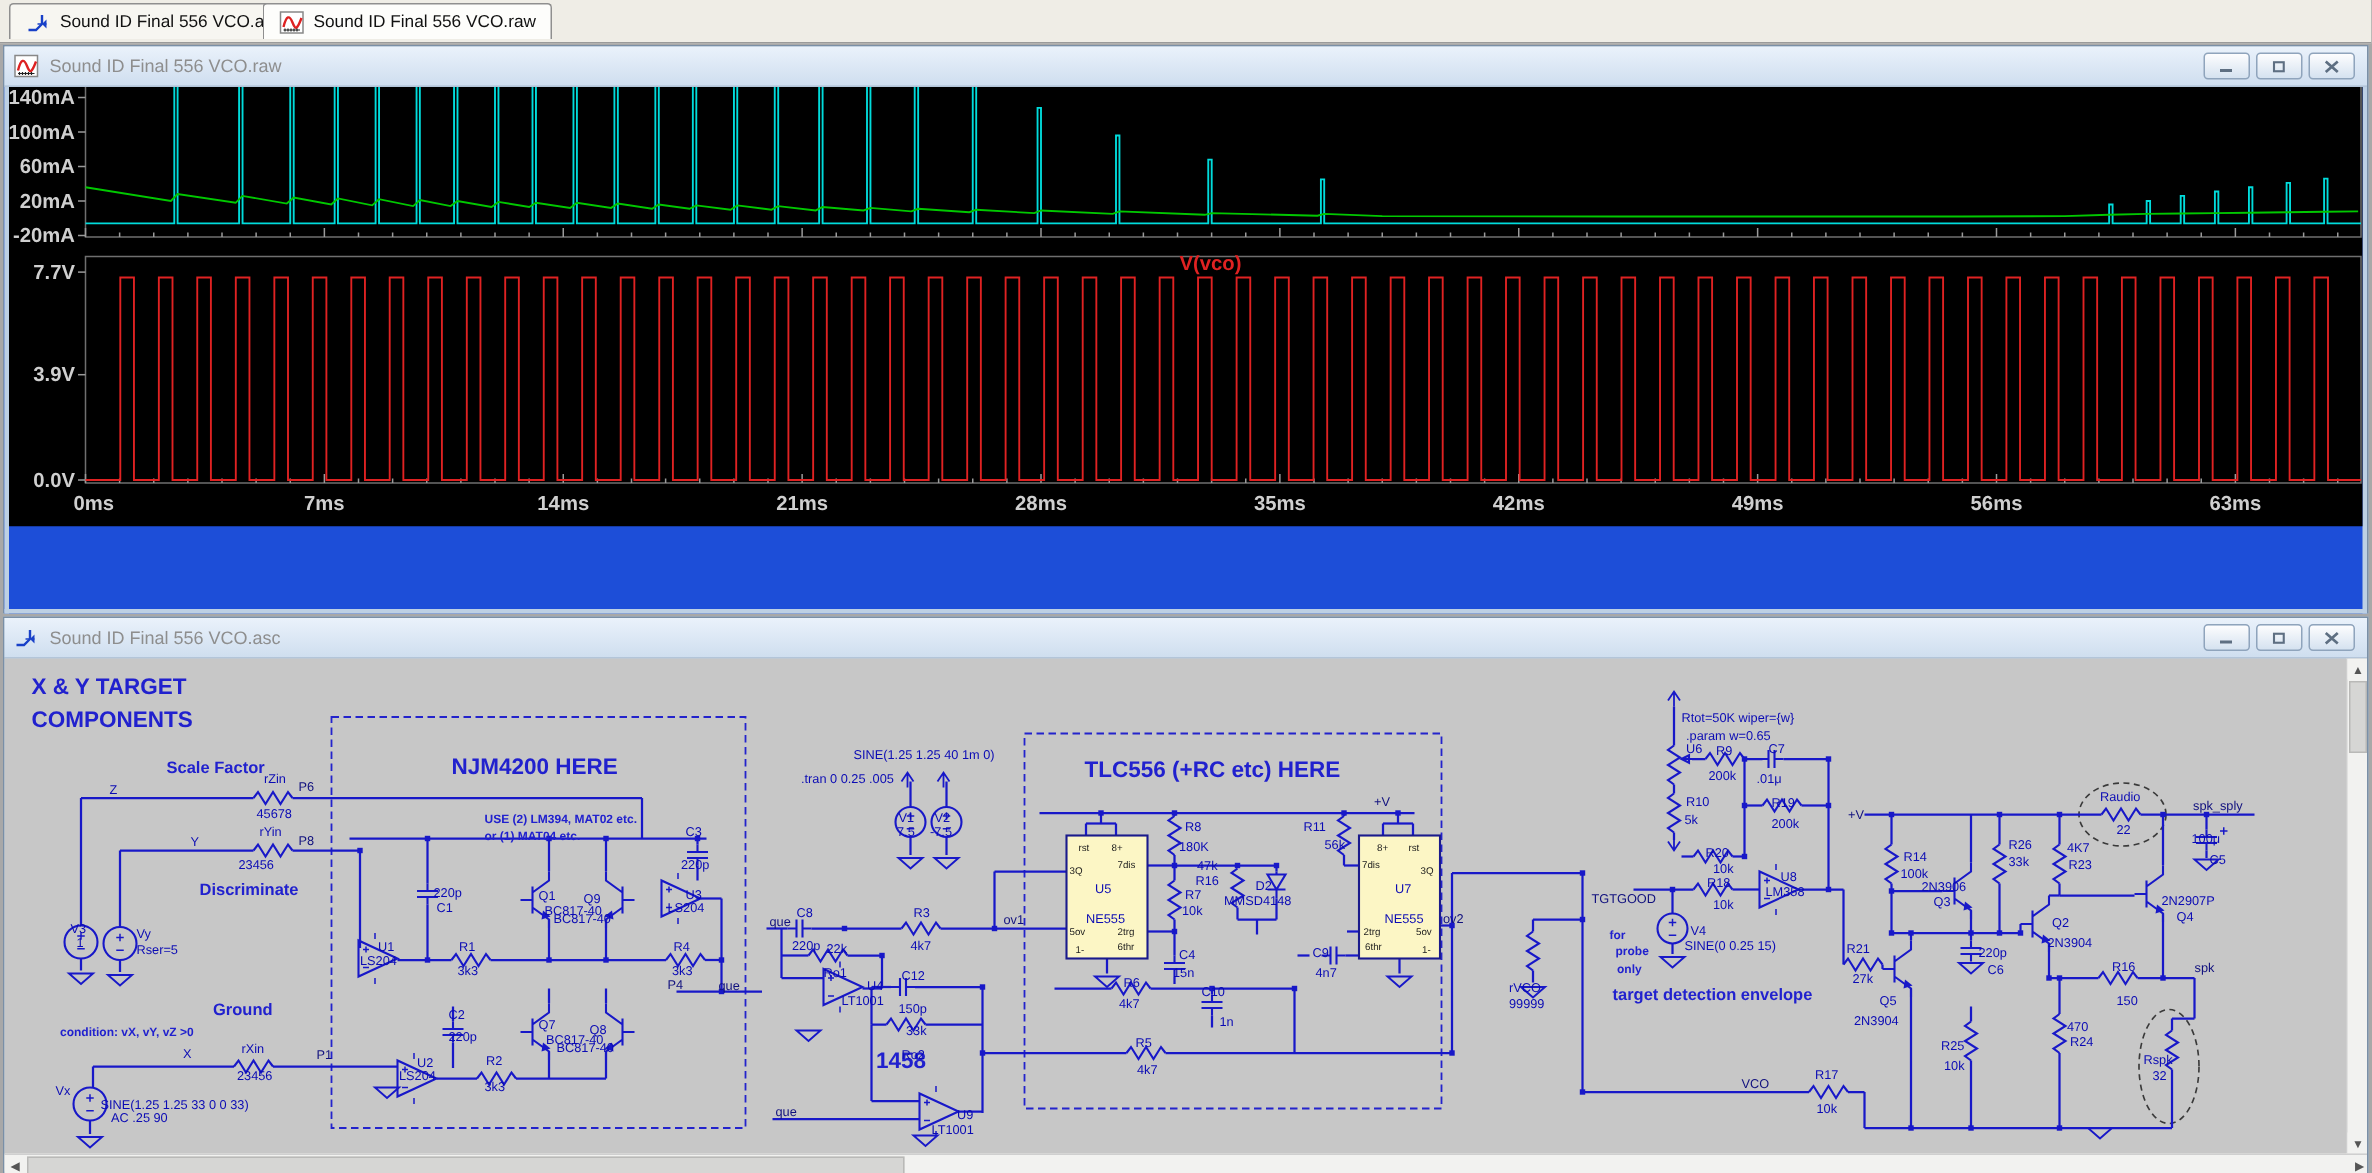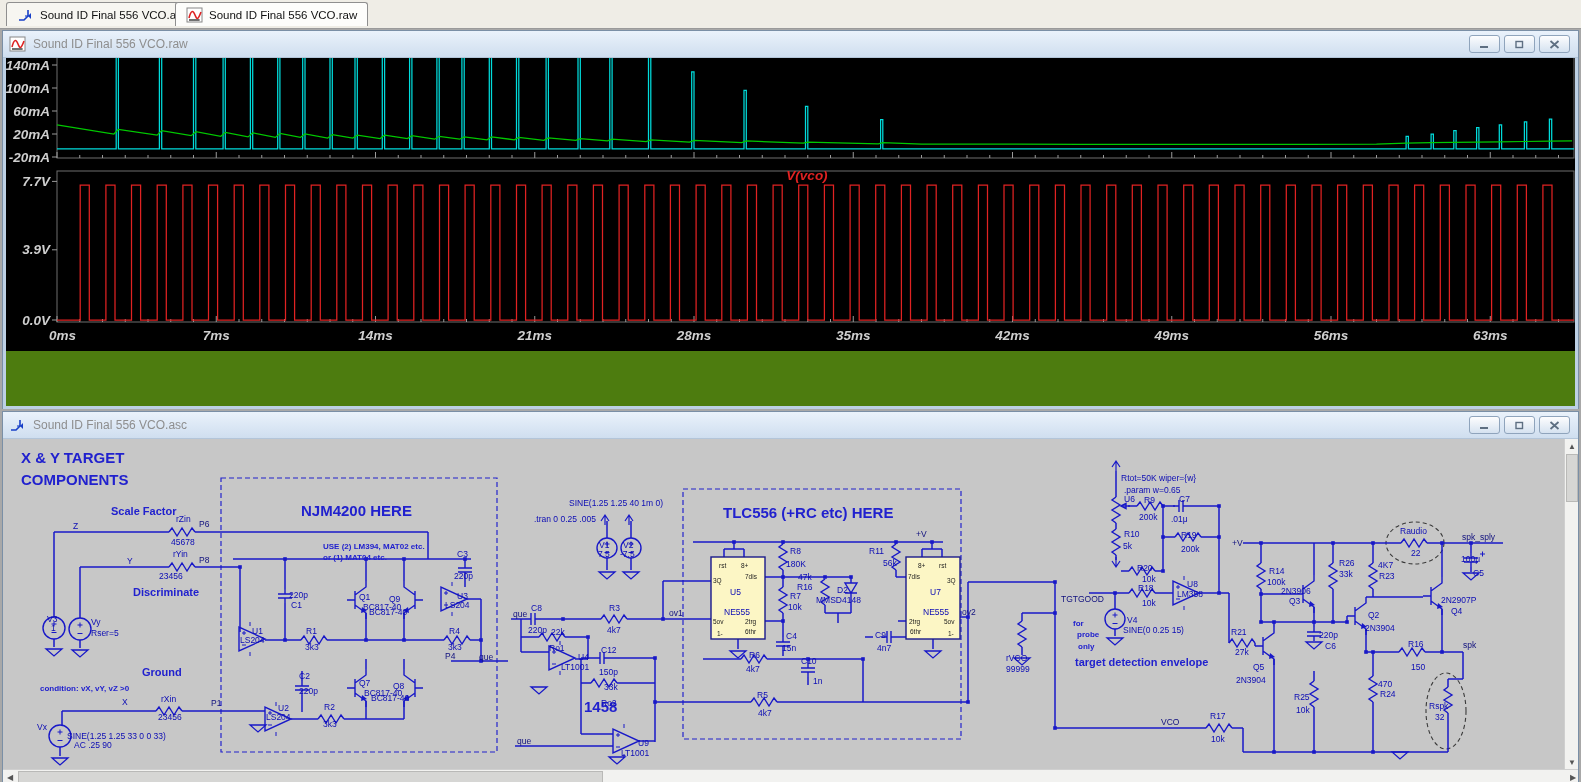--- a/index.html
+++ b/index.html
@@ -11,21 +11,21 @@
   .tab.t1{left:6px;}
   .tab.t2{left:175px;background:#fdfdfb;}
   
   .win{position:absolute;left:2px;width:1577px;border:1px solid #7a8fa6;background:#bfd0e2;box-sizing:border-box;}
   .titlebar{height:26px;background:linear-gradient(#eaf2fb,#cfdeef);border-bottom:1px solid #b3c5d9;display:flex;align-items:center;padding:0 6px;position:relative;}
   .titlebar .wicon{width:17px;height:16px;margin-right:7px;flex:0 0 auto;}
   .titlebar .wtitle{font-size:12px;color:#8e8e8e;}
   .winbtns{position:absolute;right:8px;top:4px;display:flex;gap:4px;}
   .wbtn{width:29px;height:16px;border:1px solid #8fa4bc;border-radius:3px;background:linear-gradient(#fdfdfe,#d5e2f0);display:flex;align-items:center;justify-content:center;}
   #plot-window{top:30px;height:379px;}
-  #plot-body{position:relative;height:351px;background:#4d7c0f;border-left:3px solid #bdd0e4;border-right:3px solid #bdd0e4;border-bottom:3px solid #bdd0e4;box-sizing:border-box;overflow:hidden;font-style:italic;}
+  #plot-body{position:relative;height:351px;background:#1d4ed8;border-left:3px solid #bdd0e4;border-right:3px solid #bdd0e4;border-bottom:3px solid #bdd0e4;box-sizing:border-box;overflow:hidden;}
   #plot-svg{position:absolute;left:-3px;top:-57px;} 
   #schem-window{top:411px;height:371px;}
   #schem-body{position:relative;height:344px;background:#c7c7c7;overflow:hidden;}
   #schem-svg{position:absolute;left:0;top:2px;}
   
   .vsb{position:absolute;right:0;top:0;width:14px;height:330px;background:#f2f2f0;border-left:1px solid #cfcfcf;box-sizing:border-box;}
   .hsb{position:absolute;left:0;bottom:0;width:1577px;height:14px;background:#f2f2f0;border-top:1px solid #cfcfcf;box-sizing:border-box;}
   .sb-arrow{position:absolute;width:14px;height:14px;background:#f2f2f0;display:flex;align-items:center;justify-content:center;font-size:8px;color:#555;}
   .sb-thumb{position:absolute;background:#d6d6d4;border:1px solid #b9b9b7;box-sizing:border-box;}
   .hsb .sb-thumb{left:15px;top:1px;height:12px;width:585px;}

